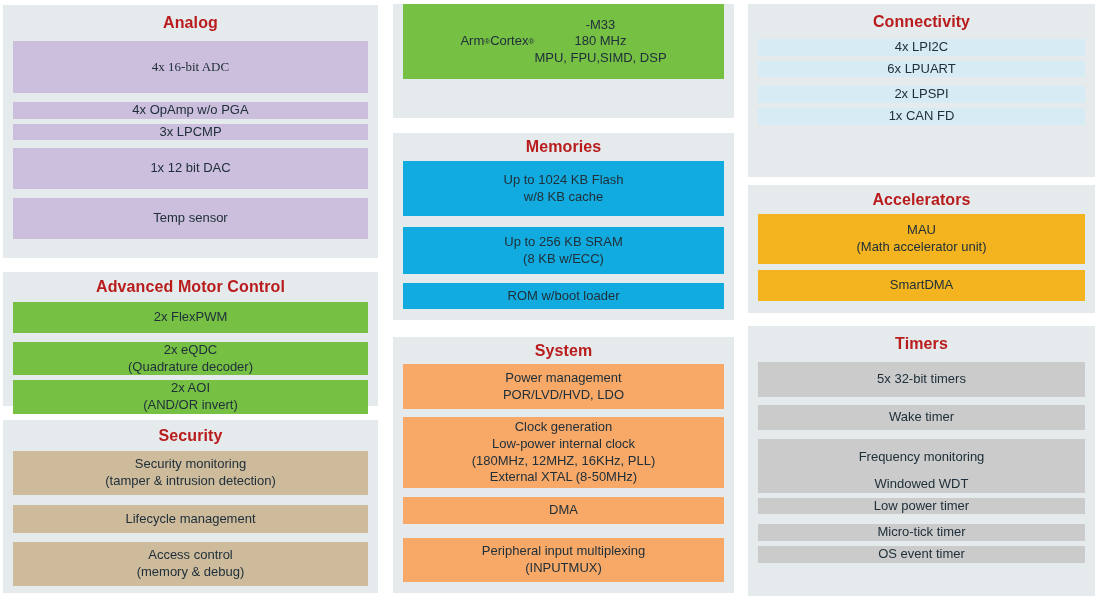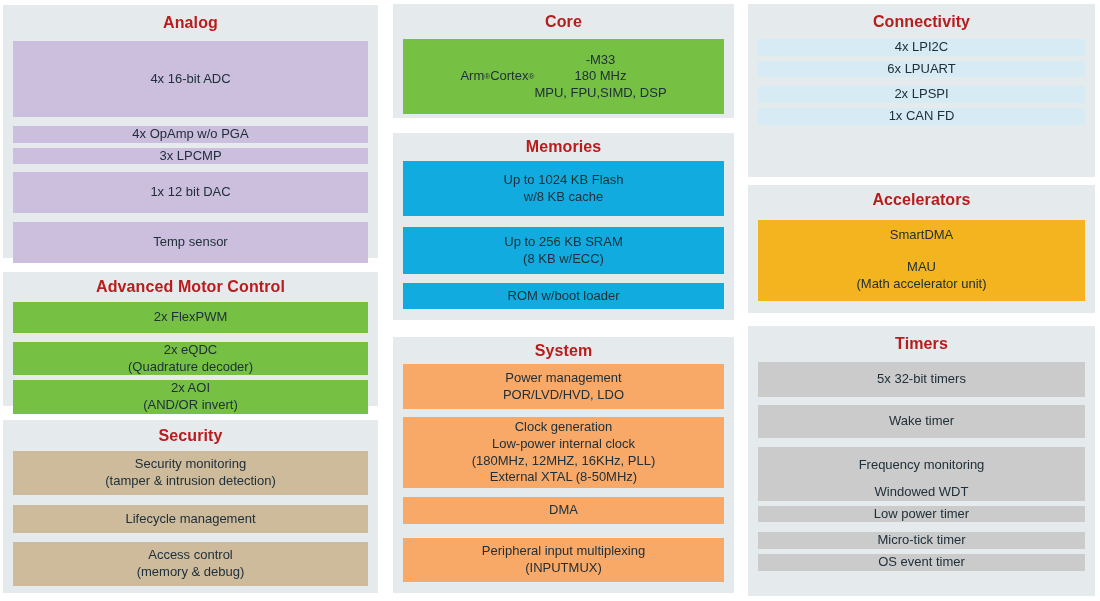--- a/index.html
+++ b/index.html
@@ -43,21 +43,21 @@
 </style>
 </head>
 <body>
 
 <div class="board">
 
   <div class="col col-left">
 
     <section class="panel" style="margin-top:5px;height:253px;">
       <div class="panel-title" style="height:36px;">Analog</div>
-      <div class="blk c-analog" style="height:76px;">4x 16-bit ADC</div>
+      <div class="blk c-analog" style="height:52px;font-family:Liberation Serif, serif;">4x 16-bit ADC</div>
       <div class="row" style="margin-top:9px;">
         <div class="blk c-analog" style="height:41px;">4x OpAmp w/o PGA</div>
         <div class="blk c-analog" style="height:41px;">3x LPCMP</div>
       </div>
       <div class="blk c-analog" style="height:41px;margin-top:8px;">1x 12 bit DAC</div>
       <div class="blk c-analog" style="height:41px;margin-top:9px;">Temp sensor</div>
     </section>
 
     <section class="panel" style="margin-top:14px;height:134px;">
       <div class="panel-title" style="height:30px;">Advanced Motor Control</div>
@@ -77,21 +77,20 @@
       <div class="blk c-tan" style="height:28px;margin-top:10px;">Lifecycle management</div>
       <div class="blk c-tan" style="height:44px;margin-top:9px;">Access control
 (memory &amp; debug)</div>
     </section>
 
   </div>
 
   <div class="col col-mid">
 
     <section class="panel" style="margin-top:4px;height:114px;">
-      <div class="panel-title" style="height:35px;">Core</div>
       <div class="blk c-green" style="height:75px;">Arm<sup>®</sup> Cortex<sup>®</sup>-M33
 180 MHz
 MPU, FPU,SIMD, DSP</div>
     </section>
 
     <section class="panel" style="margin-top:15px;height:187px;">
       <div class="panel-title" style="height:28px;">Memories</div>
       <div class="blk c-blue" style="height:55px;">Up to 1024 KB Flash
 w/8 KB cache</div>
       <div class="blk c-blue" style="height:47px;margin-top:11px;">Up to 256 KB SRAM
@@ -123,29 +122,29 @@
         <div class="blk c-lblue" style="height:59px;">6x LPUART</div>
       </div>
       <div class="row" style="margin-top:9px;">
         <div class="blk c-lblue" style="height:60px;">2x LPSPI</div>
         <div class="blk c-lblue" style="height:60px;">1x CAN FD</div>
       </div>
     </section>
 
     <section class="panel" style="margin-top:8px;height:128px;">
       <div class="panel-title" style="height:29px;">Accelerators</div>
-      <div class="blk c-yellow" style="height:31px;margin-top:6px;">SmartDMA</div>
       <div class="blk c-yellow" style="height:50px;">MAU
 (Math accelerator unit)</div>
+      <div class="blk c-yellow" style="height:31px;margin-top:6px;">SmartDMA</div>
     </section>
 
     <section class="panel" style="margin-top:13px;height:270px;">
       <div class="panel-title" style="height:36px;">Timers</div>
       <div class="blk c-gray" style="height:35px;">5x 32-bit timers</div>
-      <div class="blk c-gray" style="height:33px;margin-top:8px;text-align:center;">Wake timer</div>
+      <div class="blk c-gray" style="height:25px;margin-top:8px;text-align:center;">Wake timer</div>
       <div class="blk c-gray" style="height:37px;margin-top:9px;">Frequency monitoring</div>
       <div class="row" style="">
         <div class="blk c-gray" style="height:38px;">Windowed WDT</div>
         <div class="blk c-gray" style="height:38px;">Low power timer</div>
       </div>
       <div class="row" style="margin-top:10px;">
         <div class="blk c-gray" style="height:39px;">Micro-tick timer</div>
         <div class="blk c-gray" style="height:39px;">OS event timer</div>
       </div>
     </section>

